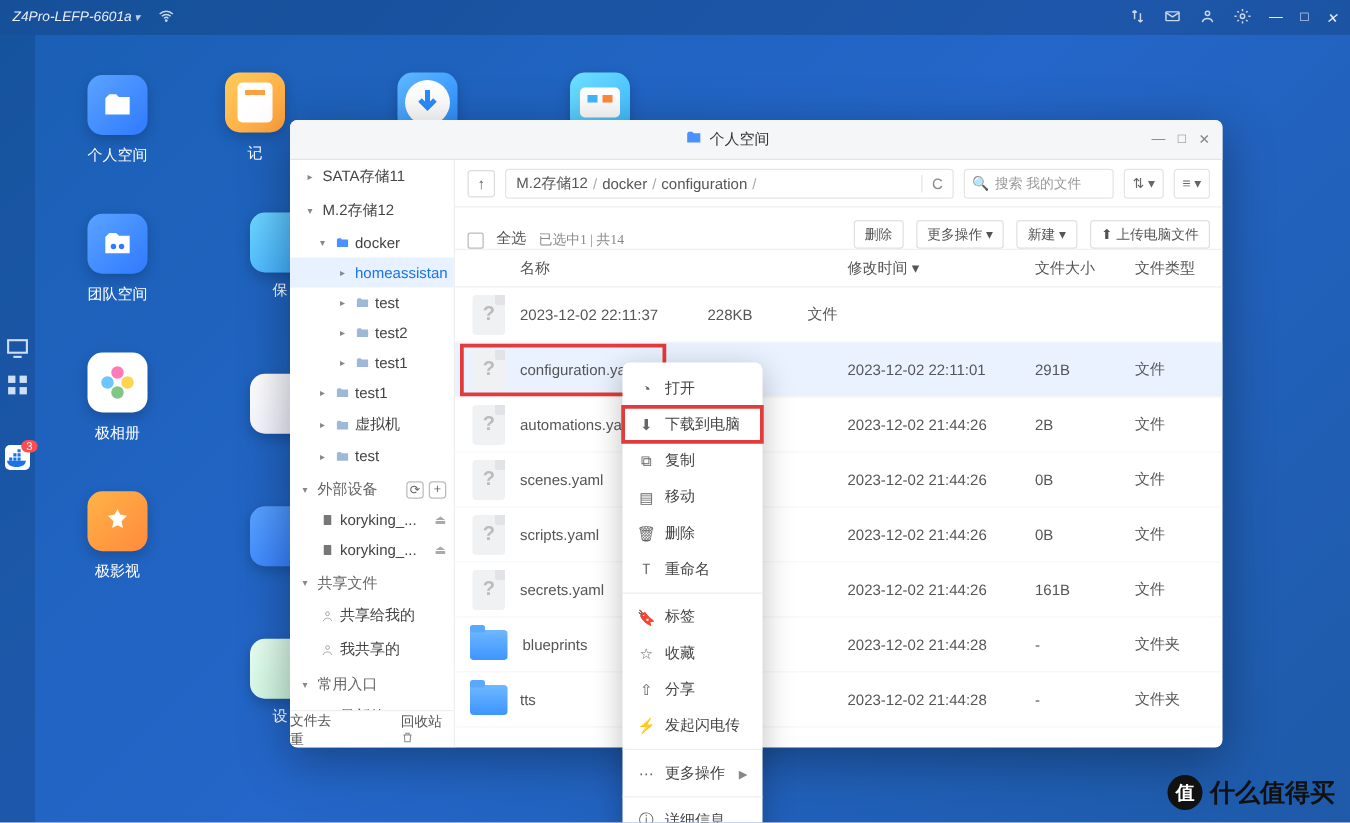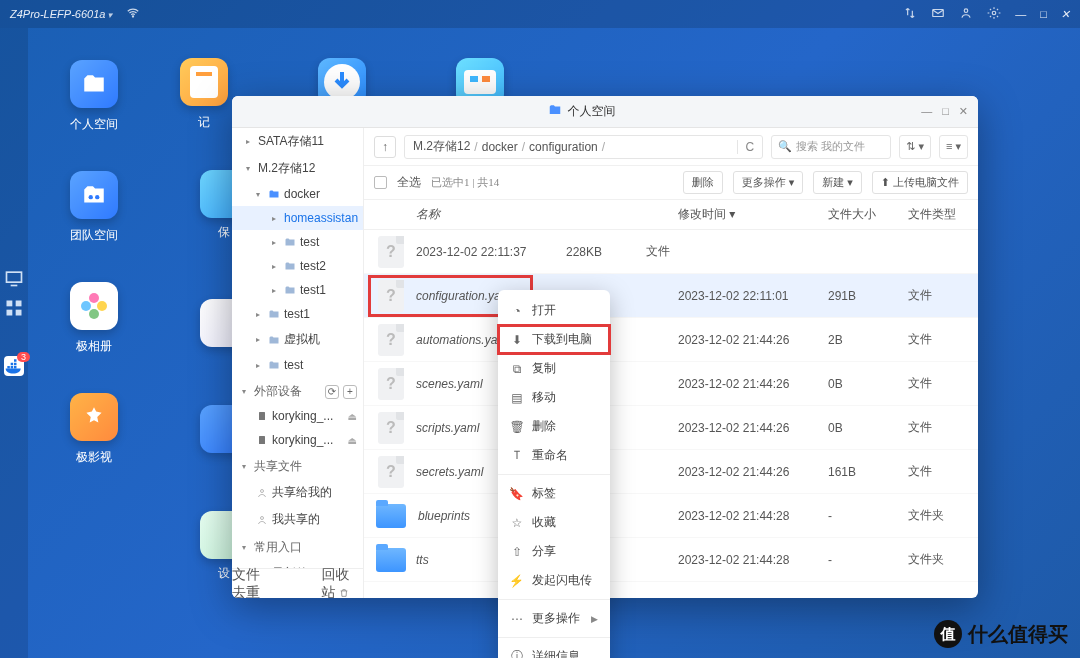--- a/index.html
+++ b/index.html
@@ -53,39 +53,39 @@
 .fside .scroll { height: calc(100% - 30px); overflow: hidden; }
 .fside .node { padding: 5px 6px 5px 14px; display: flex; align-items: center; gap: 4px; white-space: nowrap; cursor: pointer; }
 .fside .node.sel { background: #e8f1ff; color: #1a73e8; }
 .fside .caret { font-size: 8px; color: #888; width: 8px; display:inline-block; }
 .fside .fic { width: 12px; height: 12px; }
 .fside .sect { padding: 6px 6px 4px 10px; color: #666; font-size: 12px; display:flex; align-items:center; gap:4px; }
 .fside .sectacts { margin-left:auto; display:flex; gap:4px; }
 .fside .sectacts span { width:14px; height:14px; border:1px solid #bbb; border-radius:3px; font-size:10px; display:flex; align-items:center; justify-content:center; color:#666; }
 .fside .d1 { padding-left: 24px; }
 .fside .d2 { padding-left: 40px; }
-.fside .foot { position: absolute; bottom: 0; left:0; right:0; height: 30px; border-top: 1px solid #eee; display:flex; align-items:center; justify-content:space-around; font-size:14px; color:#555; background:#fff;gap:48px; }
+.fside .foot { position: absolute; bottom: 0; left:0; right:0; height: 30px; border-top: 1px solid #eee; display:flex; align-items:center; justify-content:space-around; font-size:11px; color:#555; background:#fff;gap:48px; }
 
 .fmain { flex: 1; display: flex; flex-direction: column; min-width: 0; }
 .fpath { height: 38px; display: flex; align-items: center; padding: 0 10px; gap: 8px; border-bottom: 1px solid #f0f0f0; font-size: 12px; color: #555; }
 .fpath .up { width: 22px; height: 22px; border: 1px solid #ddd; border-radius: 3px; display:flex; align-items:center; justify-content:center; font-size:12px; color:#666; }
 .fpath .bc { flex: 1; border: 1px solid #e5e5e5; border-radius: 3px; height: 24px; display:flex; align-items:center; padding: 0 8px; gap: 4px; color:#555; }
 .fpath .bc .sep { color:#aaa; }
 .fpath .reload { border-left:1px solid #e5e5e5; padding-left:8px; margin-left:auto; color:#888; }
 .fpath .search { width: 120px; height: 24px; border: 1px solid #e5e5e5; border-radius: 3px; padding: 0 6px; font-size: 11px; color:#999; display:flex; align-items:center; gap:4px; }
 .fpath .vbtn { height: 24px; border:1px solid #e5e5e5; border-radius:3px; padding:0 6px; display:flex; align-items:center; font-size:11px; color:#666; gap:3px; }
 
-.ftools { height: 34px; display:flex; align-items:center; padding: 0 10px; gap:10px; font-size:12px; color:#555; border-bottom:1px solid #f0f0f0; }
+.ftools { height: 34px; display:flex; align-items:flex-end; padding: 0 10px; gap:10px; font-size:12px; color:#555; border-bottom:1px solid #f0f0f0; }
 .ftools .chk { width:13px; height:13px; border:1px solid #bbb; border-radius:2px; }
 .ftools .status { color:#888; font-size:11px;font-family:Liberation Serif, serif; }
 .ftools .spacer { flex:1; }
 .ftools .tbtn { border:1px solid #e0e0e0; border-radius:3px; padding: 3px 8px; font-size:11px; color:#555; display:flex; align-items:center; gap:3px; }
 
 .fhdr { height: 30px; display:flex; align-items:center; padding: 0 10px; font-size:12px; color:#555; border-bottom:1px solid #f0f0f0; }
-.col-name { flex: 1; padding-left: 42px; font-style: italic; }
+.col-name { flex: 1; padding-left: 42px; }
 .col-mtime { width: 150px; }
 .col-size { width: 80px; }
 .col-type { width: 60px; }
 
 .flist { flex:1; overflow:hidden; }
 .frow { height: 44px; display:flex; align-items:center; padding: 0 10px; font-size:12px; color:#555; border-bottom:1px solid #f7f7f7; }
 .frow.sel { background:#eaf2ff; }
 .frow .ficon { width:30px; height:30px; margin: 0 10px 0 2px; display:flex; align-items:center; justify-content:center; }
 .fileic { width:26px; height:32px; background:#f0f1f3; border-radius:3px; position:relative; display:flex; align-items:center; justify-content:center; color:#bbb; font-size:16px; font-weight:bold; }
 .fileic::before { content:""; position:absolute; top:0; right:0; width:8px; height:8px; background:#e1e3e6; border-bottom-left-radius:2px; }

